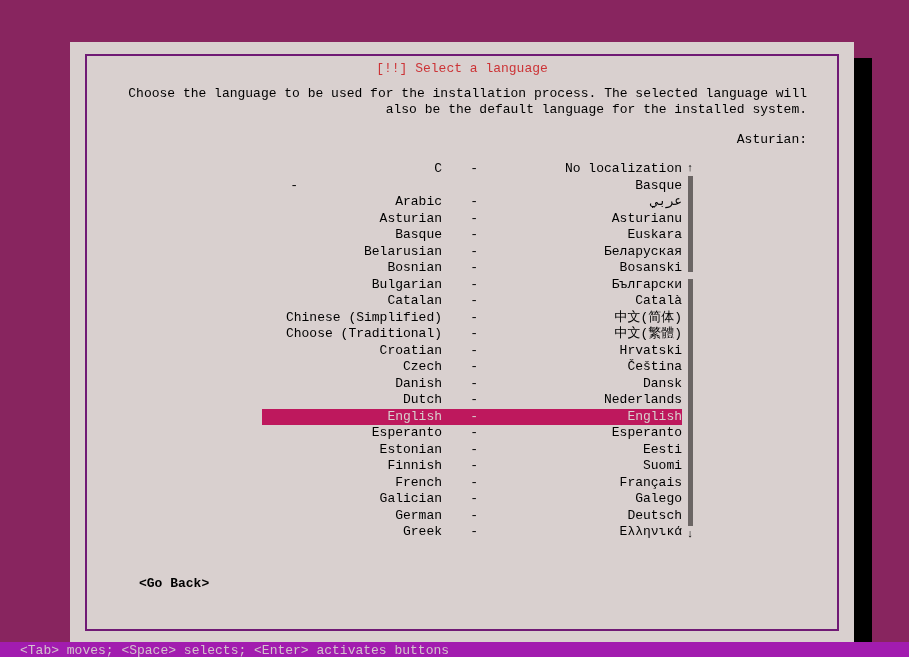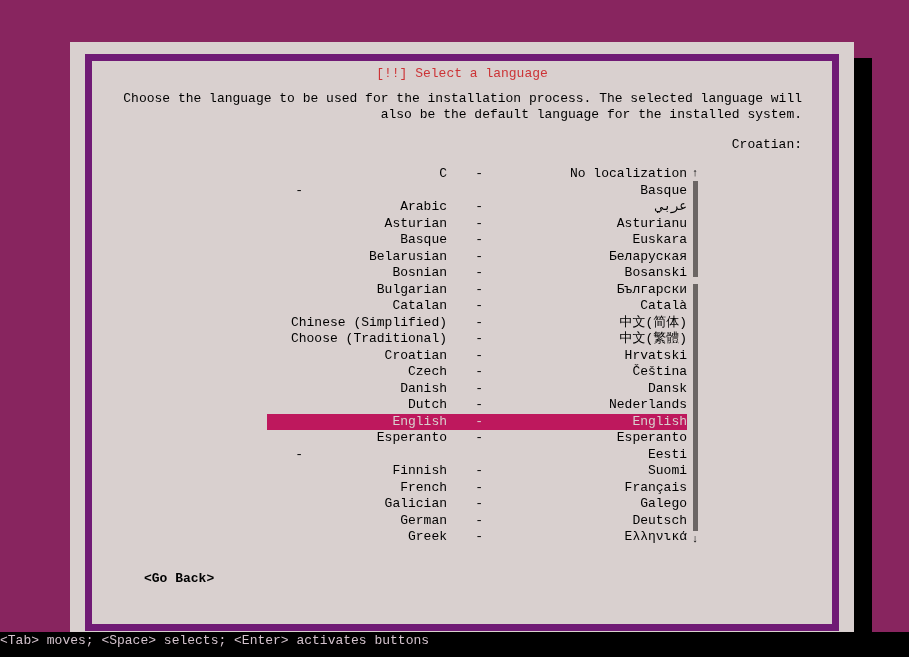--- a/index.html
+++ b/index.html
@@ -33,21 +33,21 @@
       width: 784px;
       height: 601px;
       background: #d9d0cf;
     }
     .border {
       position: absolute;
       top: 12px;
       left: 15px;
       right: 15px;
       bottom: 12px;
-      border: 7px solid #701a75;
+      border: 2px solid #701a75;
     }
     .title-wrap {
       position: absolute;
       top: 5px;
       left: 0;
       right: 0;
       text-align: center;
     }
     .title {
       display: inline-block;
@@ -127,63 +127,63 @@
       bottom: 8px;
       left: 22px;
       color: #000;
       font-weight: bold;
     }
     .help-bar {
       position: absolute;
       bottom: 0;
       left: 0;
       right: 0;
-      height: 25px;
-      background: #000000;
+      height: 15px;
+      background: #a21caf;
       color: #d4c3cd;
-      padding-left: 0;
+      padding-left: 20px;
       line-height: 17px;
       font-size: 13px;
     }
   </style>
 </head>
 <body>
 
 <div class="background">
   <div class="shadow"></div>
   <div class="dialog">
     <div class="border">
       <div class="title-wrap">
         <span class="title">[!!] Select a language</span>
       </div>
       <div class="content">
         <div class="instruction">
           <div>Choose the language to be used for the installation process. The selected language will</div>
           <div>also be the default language for the installed system.</div>
         </div>
-        <div class="label">Croatian:</div>
+        <div class="label">Asturian:</div>
         <div class="list-area" id="lang-list">
           <div class="lang-row"><span class="col-name">C</span><span class="col-sep">-</span><span class="col-native">No localization</span></div>
             <div class="lang-row"><span class="col-sep">-</span><span class="col-native">Basque</span></div>
             <div class="lang-row"><span class="col-name">Arabic</span><span class="col-sep">-</span><span class="col-native">عربي</span></div>
             <div class="lang-row"><span class="col-name">Asturian</span><span class="col-sep">-</span><span class="col-native">Asturianu</span></div>
             <div class="lang-row"><span class="col-name">Basque</span><span class="col-sep">-</span><span class="col-native">Euskara</span></div>
             <div class="lang-row"><span class="col-name">Belarusian</span><span class="col-sep">-</span><span class="col-native">Беларуская</span></div>
             <div class="lang-row"><span class="col-name">Bosnian</span><span class="col-sep">-</span><span class="col-native">Bosanski</span></div>
             <div class="lang-row"><span class="col-name">Bulgarian</span><span class="col-sep">-</span><span class="col-native">Български</span></div>
             <div class="lang-row"><span class="col-name">Catalan</span><span class="col-sep">-</span><span class="col-native">Català</span></div>
             <div class="lang-row"><span class="col-name">Chinese (Simplified)</span><span class="col-sep">-</span><span class="col-native">中文(简体)</span></div>
             <div class="lang-row"><span class="col-name">Choose (Traditional)</span><span class="col-sep">-</span><span class="col-native">中文(繁體)</span></div>
             <div class="lang-row"><span class="col-name">Croatian</span><span class="col-sep">-</span><span class="col-native">Hrvatski</span></div>
             <div class="lang-row"><span class="col-name">Czech</span><span class="col-sep">-</span><span class="col-native">Čeština</span></div>
             <div class="lang-row"><span class="col-name">Danish</span><span class="col-sep">-</span><span class="col-native">Dansk</span></div>
             <div class="lang-row"><span class="col-name">Dutch</span><span class="col-sep">-</span><span class="col-native">Nederlands</span></div>
             <div class="lang-row selected"><span class="col-name">English</span><span class="col-sep">-</span><span class="col-native">English</span></div>
             <div class="lang-row"><span class="col-name">Esperanto</span><span class="col-sep">-</span><span class="col-native">Esperanto</span></div>
-            <div class="lang-row"><span class="col-sep">-</span><span class="col-native">Eesti</span></div>
+            <div class="lang-row"><span class="col-name">Estonian</span><span class="col-sep">-</span><span class="col-native">Eesti</span></div>
             <div class="lang-row"><span class="col-name">Finnish</span><span class="col-sep">-</span><span class="col-native">Suomi</span></div>
             <div class="lang-row"><span class="col-name">French</span><span class="col-sep">-</span><span class="col-native">Français</span></div>
             <div class="lang-row"><span class="col-name">Galician</span><span class="col-sep">-</span><span class="col-native">Galego</span></div>
             <div class="lang-row"><span class="col-name">German</span><span class="col-sep">-</span><span class="col-native">Deutsch</span></div>
             <div class="lang-row"><span class="col-name">Greek</span><span class="col-sep">-</span><span class="col-native">Ελληνικά</span></div>
             <div class="scrollbar">
             <span class="sb-arrow">↑</span>
             <div class="sb-track">
               <div class="sb-thumb"></div>
             </div>

